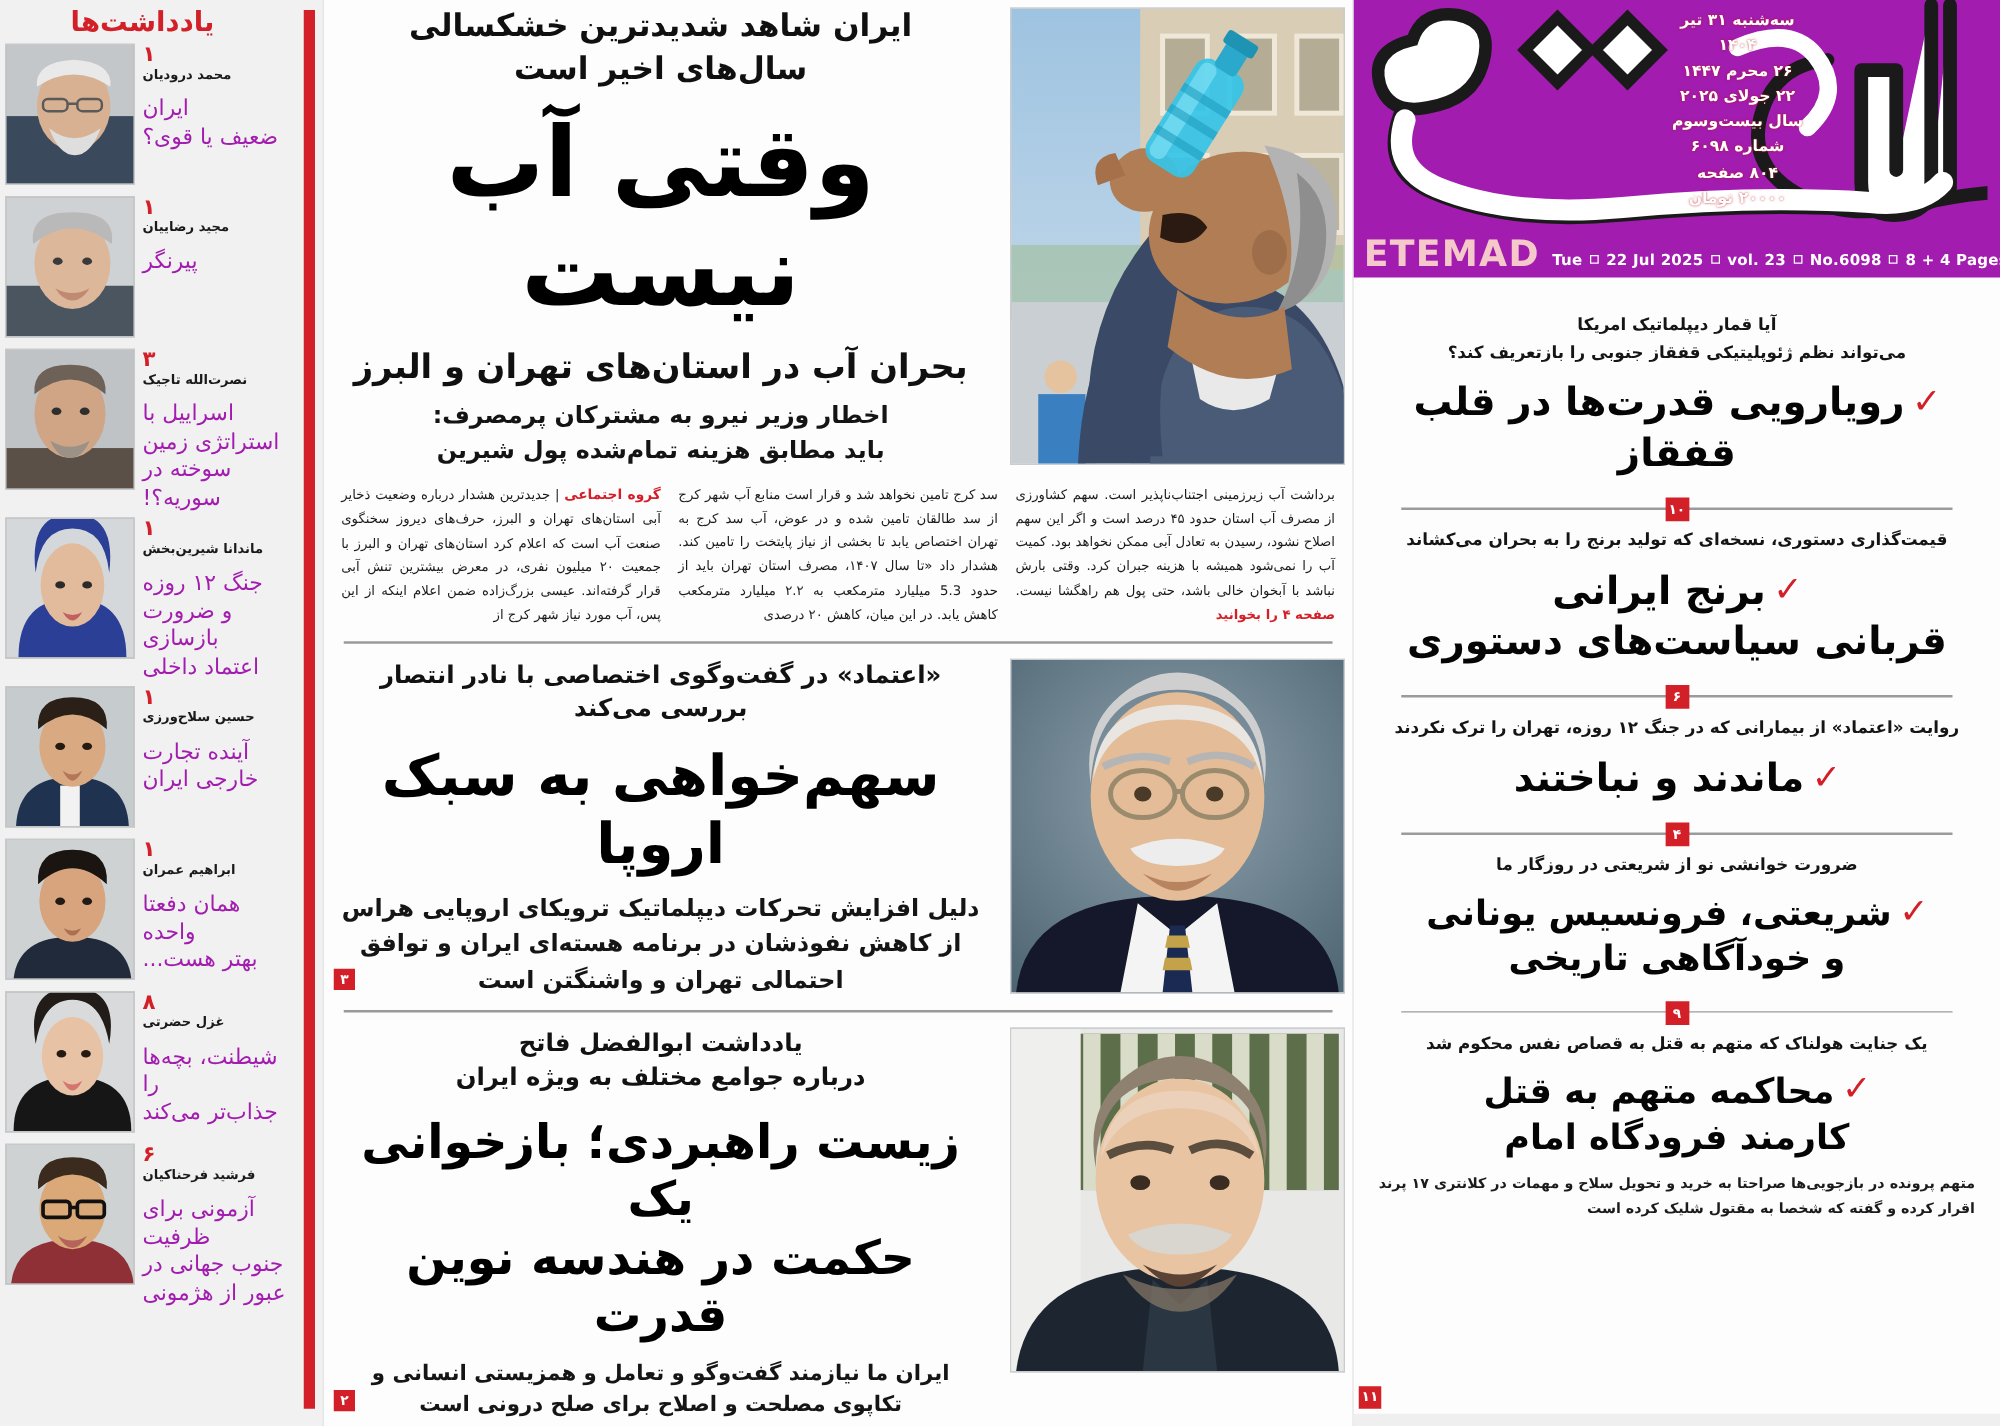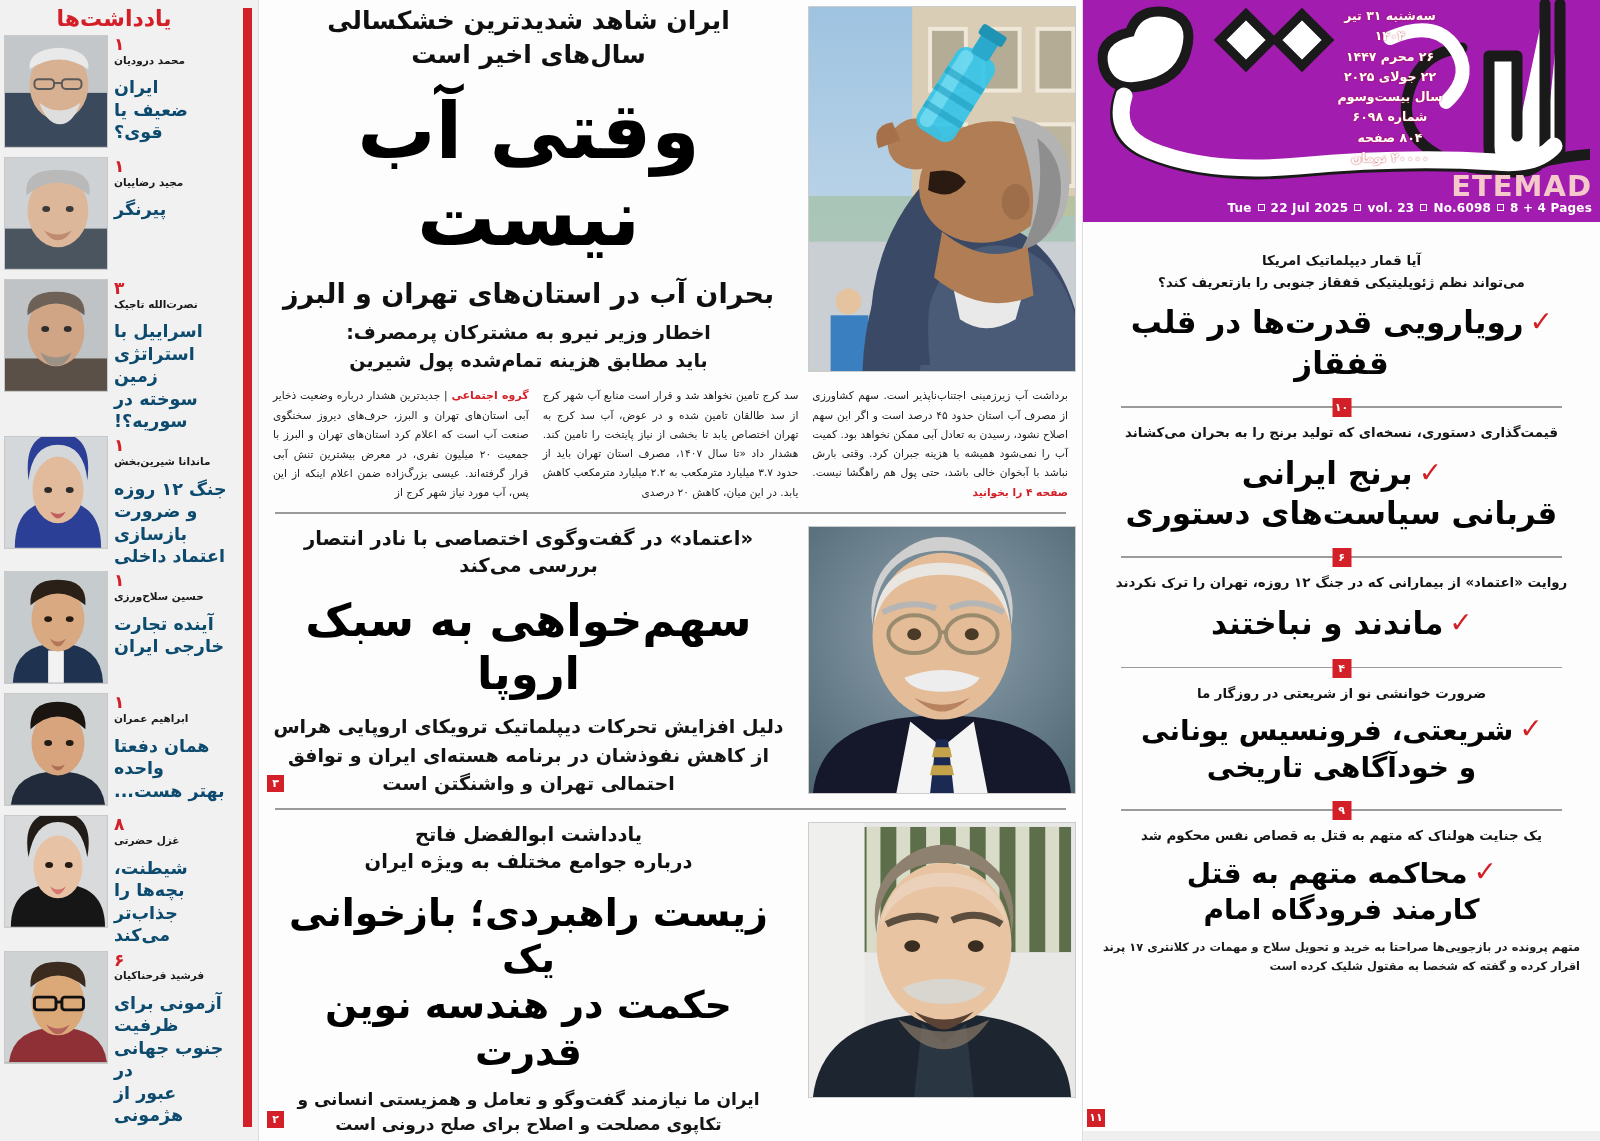--- a/index.html
+++ b/index.html
@@ -78,22 +78,22 @@
   .note-author {
     font-size: 10.5px;
     color: #1a1a1a;
     text-align: left;
     line-height: 1.3;
     margin-bottom: 9px;
     font-weight: 600;
   }
   .note-headline {
     font-size: 17.5px;
-    font-weight: bold;
-    color: #0c4a6e;
+    font-weight: normal;
+    color: #a21caf;
     line-height: 1.28;
     text-align: left;
     letter-spacing: -0.3px;
   }
   .note-photo {
     width: 104px;
     height: 113px;
     flex: 0 0 104px;
     border: 1px solid #c9c9c9;
     overflow: hidden;
@@ -285,21 +285,21 @@
     text-align: center;
     font-weight: bold;
     width: 120px;
     z-index: 5;
     text-shadow: 0 0 2px rgba(180,20,25,0.9);
   }
   .masthead-latin {
     position: absolute;
     left: 0; right: 0; bottom: 4px;
     display: flex;
-    flex-direction: column;
+    flex-direction: row;
     align-items: flex-end;
     color: #fff;
     padding: 0 8px 0 8px;
     direction: ltr;
     z-index: 6;
   }
   .etemad-word {
     font-family: "DejaVu Sans", "Liberation Sans", sans-serif;
     font-size: 29px;
     font-weight: bold;
@@ -670,21 +670,21 @@
         </div>
       </div>
     </section>
 
     <section class="body-cols">
       <div class="bodycol">
         <span class="dept">گروه اجتماعی</span>
         <span> | </span>
         <span>جدیدترین هشدار درباره وضعیت ذخایر آبی استان‌های تهران و البرز، حرف‌های دیروز سخنگوی صنعت آب است که اعلام کرد استان‌های تهران و البرز با جمعیت ۲۰ میلیون نفری، در معرض بیشترین تنش آبی قرار گرفته‌اند. عیسی بزرگ‌زاده ضمن اعلام اینکه از این پس، آب مورد نیاز شهر کرج از</span>
       </div>
-      <div class="bodycol">سد کرج تامین نخواهد شد و قرار است منابع آب شهر کرج از سد طالقان تامین شده و در عوض، آب سد کرج به تهران اختصاص یابد تا بخشی از نیاز پایتخت را تامین کند. هشدار داد «تا سال ۱۴۰۷، مصرف استان تهران باید از حدود ۳.۷ میلیارد مترمکعب به ۲.۲ میلیارد مترمکعب کاهش یابد. در این میان، کاهش ۲۰ درصدی</div>
+      <div class="bodycol">سد کرج تامین نخواهد شد و قرار است منابع آب شهر کرج از سد طالقان تامین شده و در عوض، آب سد کرج به تهران اختصاص یابد تا بخشی از نیاز پایتخت را تامین کند. هشدار داد «تا سال ۱۴۰۷، مصرف استان تهران باید از حدود 5.3 میلیارد مترمکعب به ۲.۲ میلیارد مترمکعب کاهش یابد. در این میان، کاهش ۲۰ درصدی</div>
       <div class="bodycol">
         <span>برداشت آب زیرزمینی اجتناب‌ناپذیر است. سهم کشاورزی از مصرف آب استان حدود ۴۵ درصد است و اگر این سهم اصلاح نشود، رسیدن به تعادل آبی ممکن نخواهد بود. کمیت آب را نمی‌شود همیشه با هزینه جبران کرد. وقتی بارش نباشد با آبخوان خالی باشد، حتی پول هم راهگشا نیست.</span>
         <span class="readmore">صفحه ۴ را بخوانید</span>
       </div>
     </section>
 
     <div class="hr-rule"></div>
 
     <section class="story">
       <div class="story-head">

